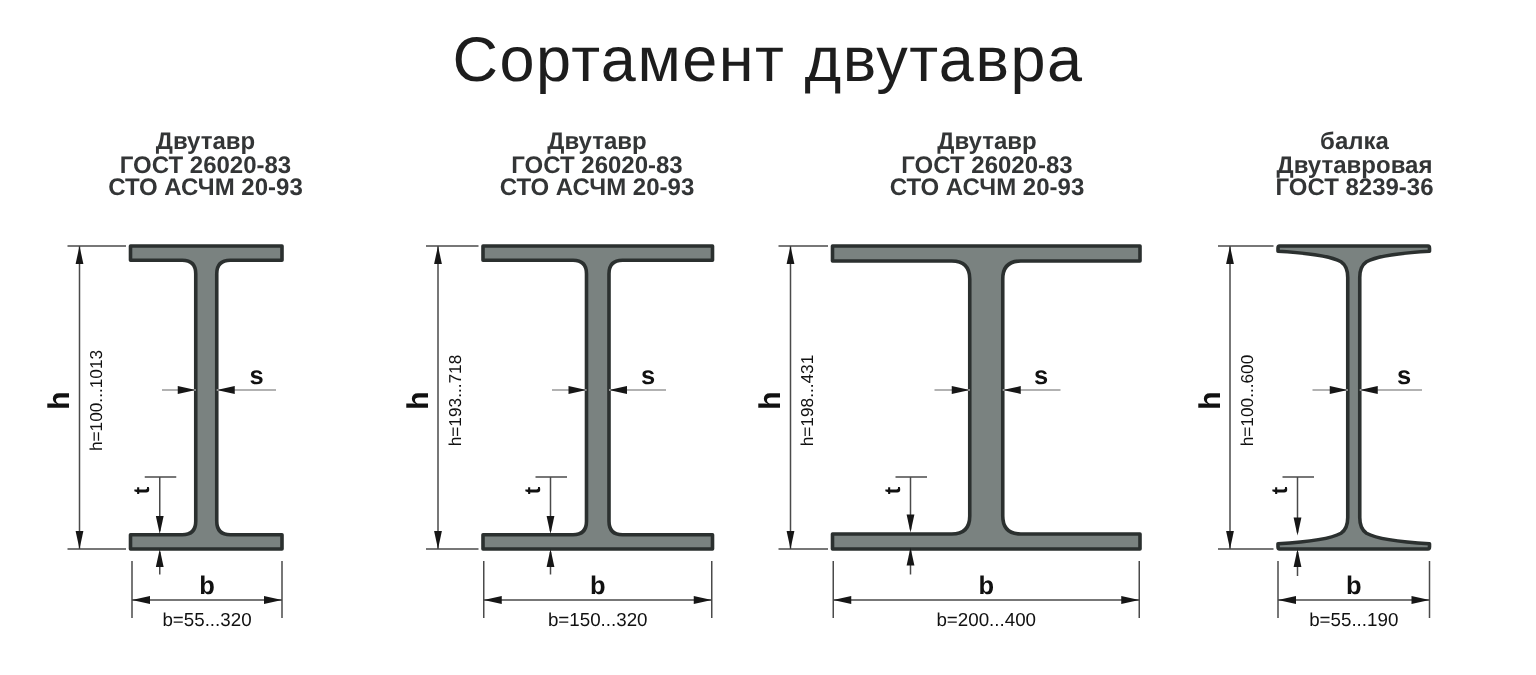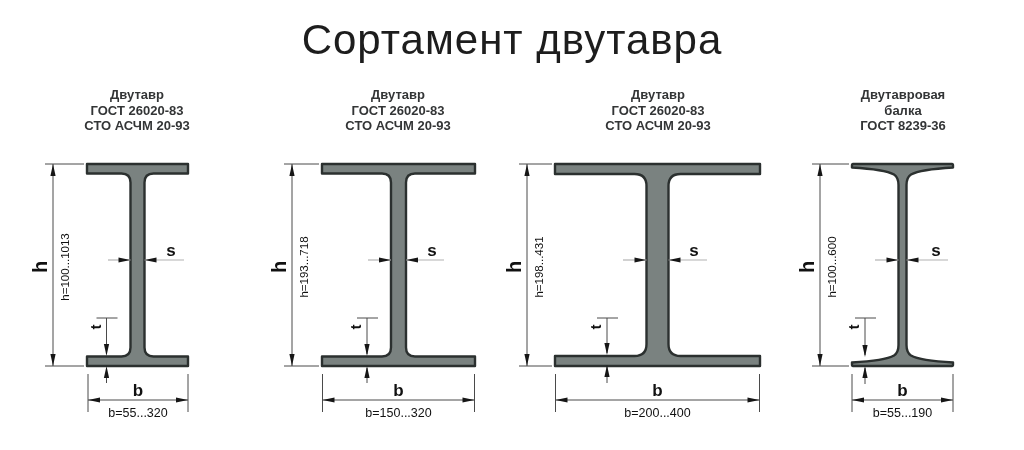--- a/index.html
+++ b/index.html
@@ -7,21 +7,21 @@
     position:relative;width:1024px;height:450px;background:#ffffff;overflow:hidden;
     font-family:"Liberation Sans",sans-serif;
     padding-left:29px;
   }
   .title{
     position:absolute;top:16px;left:0;width:1024px;text-align:center;
     font-size:42px;font-weight:300;letter-spacing:1px;color:#1d1d1d;
   }
   .beam-header{
     position:absolute;top:87px;width:220px;text-align:center;
-    font-size:13px;font-weight:700;line-height:15.5px;color:#333536;
+    font-size:16px;font-weight:700;line-height:15.5px;color:#333536;
   }
   .beam-header span{display:block;}
   .h1{left:27px;} .h2{left:288px;} .h3{left:548px;} .h4{left:793px;}
   svg{position:absolute;top:150px;overflow:visible;}
   .sv1{left:20px;} .sv2{left:265px;} .sv3{left:500px;} .sv4{left:785px;}
   .ibeam{stroke:#2b302f;stroke-width:2.4;stroke-linejoin:round;}
   .dim{stroke:#4a4a4a;stroke-width:1;fill:none;}
   .dimlight{stroke:#b2b2b2;stroke-width:1.2;fill:none;}
   .arr{fill:#161616;stroke:none;}
   text{fill:#111111;font-family:"Liberation Sans",sans-serif;}
@@ -47,22 +47,22 @@
     <span>Двутавр</span>
     <span>ГОСТ 26020-83</span>
     <span>СТО АСЧМ 20-93</span>
   </div>
   <div class="beam-header h3">
     <span>Двутавр</span>
     <span>ГОСТ 26020-83</span>
     <span>СТО АСЧМ 20-93</span>
   </div>
   <div class="beam-header h4">
+    <span>балка</span>
     <span>Двутавровая</span>
-    <span>балка</span>
     <span>ГОСТ 8239-36</span>
   </div>
 
   <svg class="sv1" width="235" height="275" viewBox="20 150 235 275">
     <path class="ibeam" d="M87,164 H188 V173.5 H153.5 Q144.5,173.5 144.5,182.5 V347.5 Q144.5,356.5 153.5,356.5 H188 V366 H87 V356.5 H121.5 Q130.5,356.5 130.5,347.5 V182.5 Q130.5,173.5 121.5,173.5 H87 Z" fill="#7a8280"></path>
 
     <line class="dim" x1="45" y1="164" x2="84" y2="164"></line>
     <line class="dim" x1="45" y1="366" x2="84" y2="366"></line>
     <line class="dim" x1="53" y1="164" x2="53" y2="366"></line>
     <polygon class="arr" points="53,164 50.4,176 55.6,176"></polygon>

